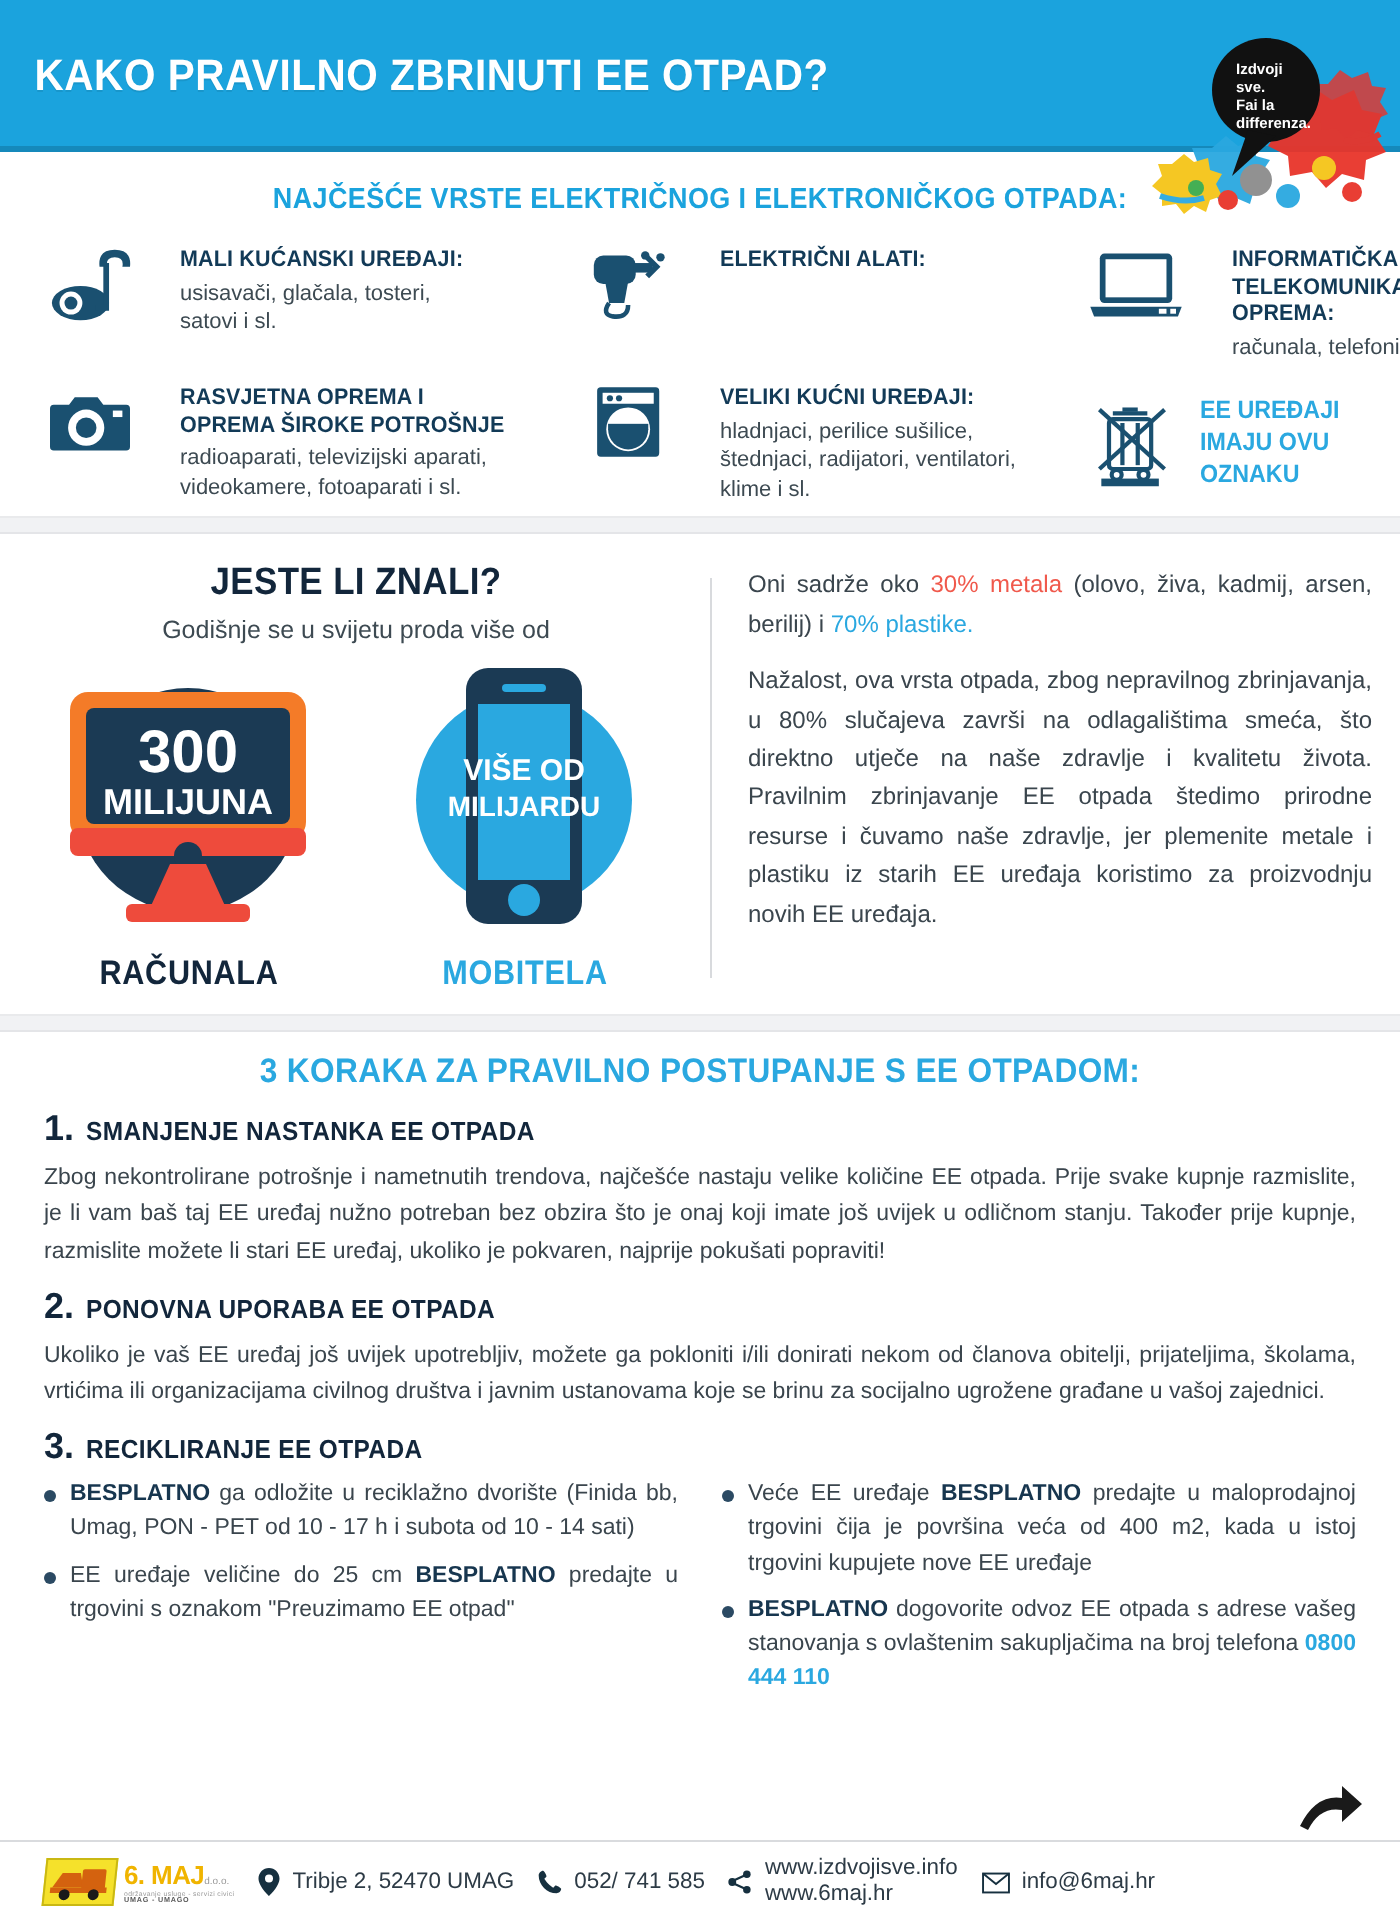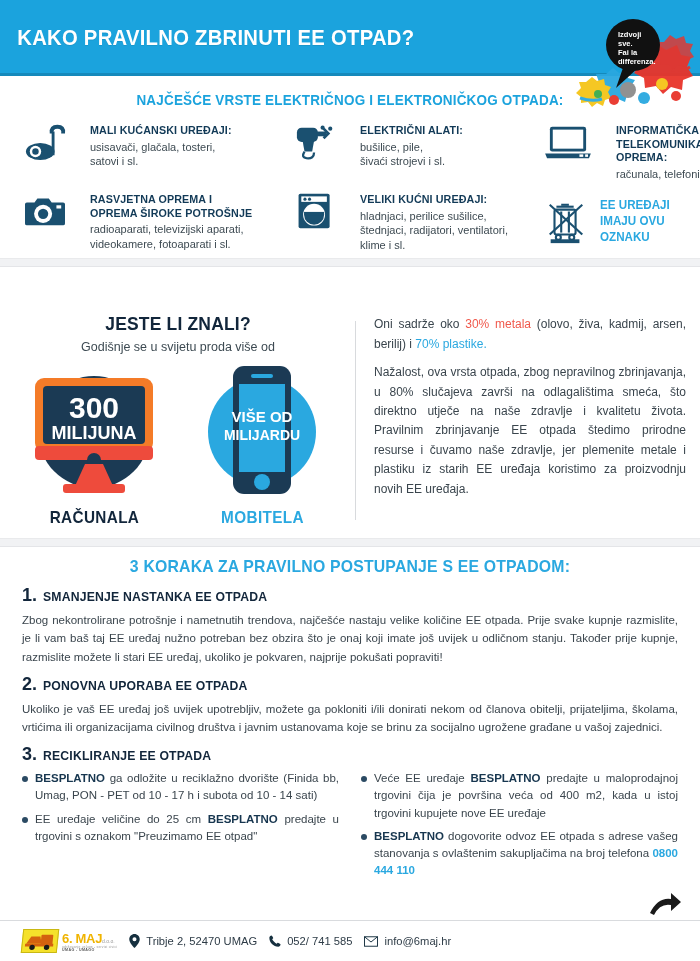--- a/index.html
+++ b/index.html
@@ -72,21 +72,21 @@
   }
   .mark-label {
     color: #2aa8e0; font-weight: bold; font-size: 12.5px; line-height: 1.25;
     transform: scaleX(0.93); transform-origin: left center;
   }
 
   
   .hr-band { height: 9px; background: #f1f2f4; border-top: 1px solid #e9eaec; border-bottom: 1px solid #e4e5e8; }
 
   
-  .dyk { display: flex; padding: 14px 0 10px 0; margin-top: 32px; }
+  .dyk { display: flex; padding: 14px 0 10px 0; }
   .dyk-left { width: 356px; position: relative; padding: 0 10px; }
   .dyk-left:after {
     content:""; position:absolute; right:0; top:8px; bottom:8px; width:1px; background:#d8dadd;
   }
   .dyk-title {
     text-align: center; color: #12263b; font-weight: bold; font-size: 19px;
     letter-spacing: 0.2px; transform: scaleX(0.92); margin-bottom: 5px;
   }
   .dyk-sub { text-align: center; color: #3d4a52; font-size: 12.5px; margin-bottom: 6px; }
   .dyk-icons { display: flex; justify-content: space-around; align-items: flex-end; margin-top: 4px; }
@@ -211,22 +211,20 @@
               <rect x="25" y="10" width="10" height="5"></rect>
               <path d="M33 6 l6 6 -6 6 -2-2 4-4 -4-4z"></path>
               <path d="M12 31 q-4 6 2 7 q8 1 8 -6" stroke="#1a5070" stroke-width="2.4" fill="none"></path>
               <circle cx="31" cy="6" r="2.2"></circle>
               <circle cx="39" cy="7" r="2.2"></circle>
             </g>
           </svg>
         </div>
         <div class="cat-text">
           <div class="cat-title">ELEKTRIČNI ALATI:</div>
-          <div class="cat-desc" style="white-space:pre-line">bušilice, pile,
-šivaći strojevi i sl.</div>
         </div>
       </div>
 
       <div class="cat-item">
         <div class="cat-icon" style="width:52px">
           <svg viewBox="0 0 52 42" width="50" height="40">
             <g fill="#1a5070">
               <rect x="7" y="5" width="38" height="26" rx="2.5"></rect>
               <rect x="10" y="8" width="32" height="20" fill="#ffffff"></rect>
               <path d="M2 33 L50 33 L48 38 L4 38 Z"></path>
@@ -444,20 +442,34 @@
 
     <div class="f-item">
       <span class="glyph">
         <svg viewBox="0 0 14 14" width="12" height="12">
             <path d="M3 0.5 C1.6 0.5 0.4 1.9 0.4 3.2 c0 5.6 4.8 10.4 10.4 10.4 1.3 0 2.7-1.2 2.7-2.6 0-.5-2.9-2.2-3.4-1.9 L8.9 10.3 C7.3 9.5 4.5 6.7 3.7 5.1 l1.2-1.2 C5.2 3.4 3.5 0.5 3 0.5 z" fill="#16303f"></path>
           </svg>
       </span>
       <span>052/ 741 585</span>
     </div>
 
+    <div class="f-item">
+      <span class="glyph">
+        <svg viewBox="0 0 14 14" width="12" height="12">
+          <circle cx="11" cy="2.5" r="2.2" fill="#16303f"></circle>
+          <circle cx="11" cy="11.5" r="2.2" fill="#16303f"></circle>
+          <circle cx="2.5" cy="7" r="2.3" fill="#16303f"></circle>
+          <path d="M3.6 6 L10 3 M3.6 8 L10 11" stroke="#16303f" stroke-width="1.3"></path>
+        </svg>
+      </span>
+      <span class="f-two">
+        <span>www.izdvojisve.info</span><br>
+        <span>www.6maj.hr</span>
+      </span>
+    </div>
 
     <div class="f-item">
       <span class="glyph">
         <svg viewBox="0 0 16 12" width="14" height="11">
           <rect x="0.6" y="0.6" width="14.8" height="10.8" fill="none" stroke="#16303f" stroke-width="1.1"></rect>
           <path d="M0.6 0.6 L8 6.6 L15.4 0.6" fill="none" stroke="#16303f" stroke-width="1.1"></path>
         </svg>
       </span>
       <span>info@6maj.hr</span>
     </div>

